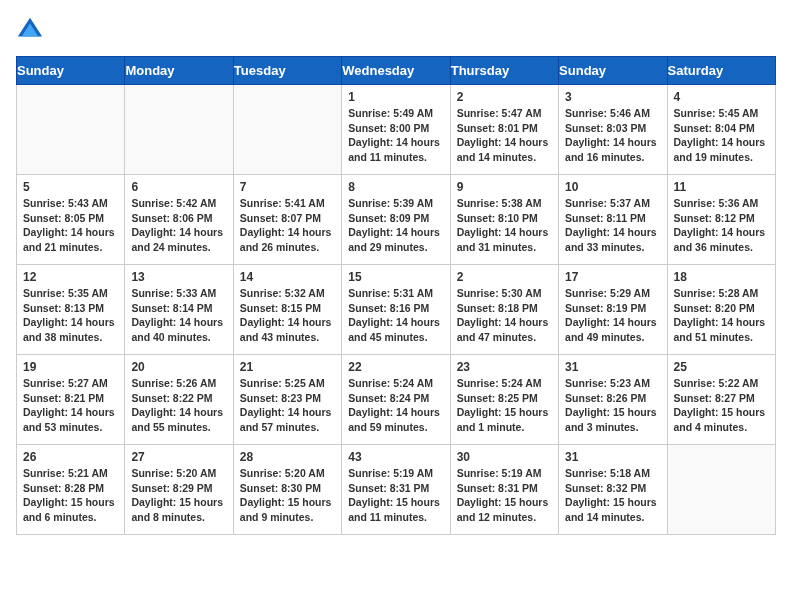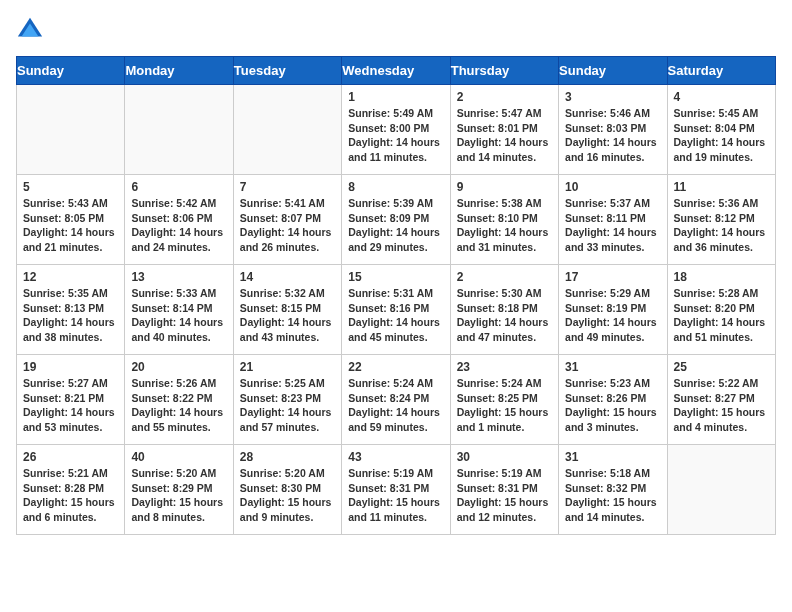--- a/index.html
+++ b/index.html
@@ -227,21 +227,21 @@
           <span class="day-number">25</span>
           <div class="day-info">Sunrise: 5:22 AM<br>Sunset: 8:27 PM<br>Daylight: 15 hours and 4 minutes.</div>
         </td>
       </tr>
       <tr>
         <td>
           <span class="day-number">26</span>
           <div class="day-info">Sunrise: 5:21 AM<br>Sunset: 8:28 PM<br>Daylight: 15 hours and 6 minutes.</div>
         </td>
         <td>
-          <span class="day-number">40</span>
+          <span class="day-number">27</span>
           <div class="day-info">Sunrise: 5:20 AM<br>Sunset: 8:29 PM<br>Daylight: 15 hours and 8 minutes.</div>
         </td>
         <td>
           <span class="day-number">28</span>
           <div class="day-info">Sunrise: 5:20 AM<br>Sunset: 8:30 PM<br>Daylight: 15 hours and 9 minutes.</div>
         </td>
         <td>
           <span class="day-number">43</span>
           <div class="day-info">Sunrise: 5:19 AM<br>Sunset: 8:31 PM<br>Daylight: 15 hours and 11 minutes.</div>
         </td>

